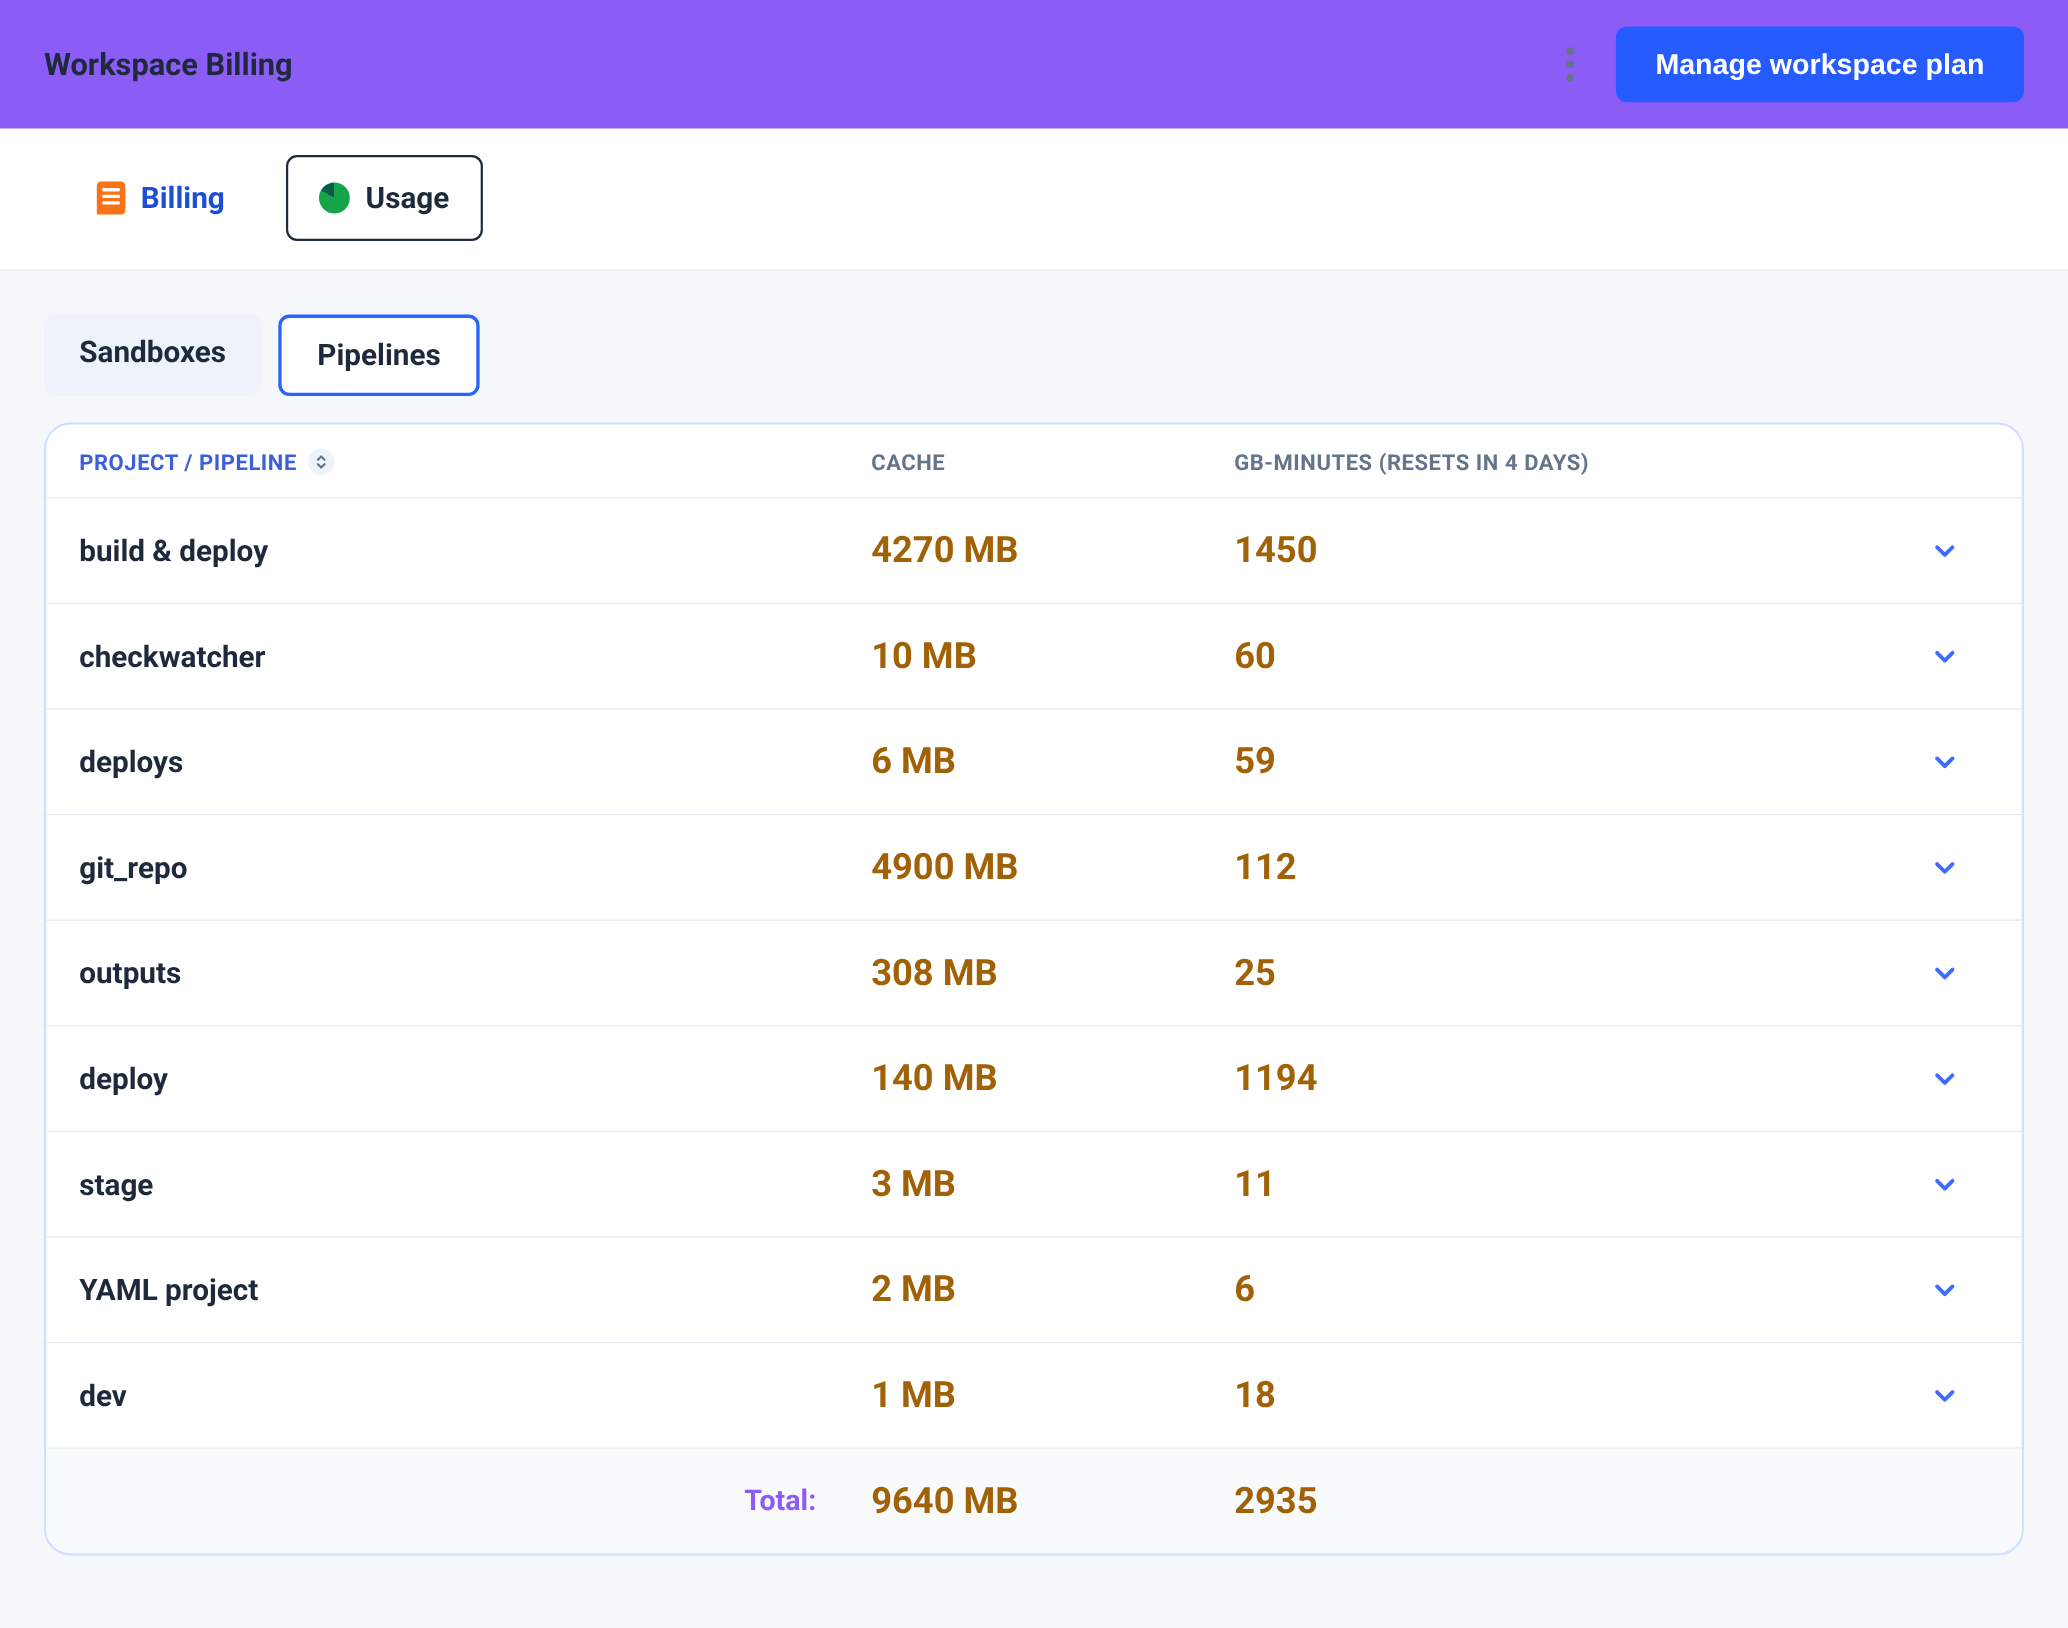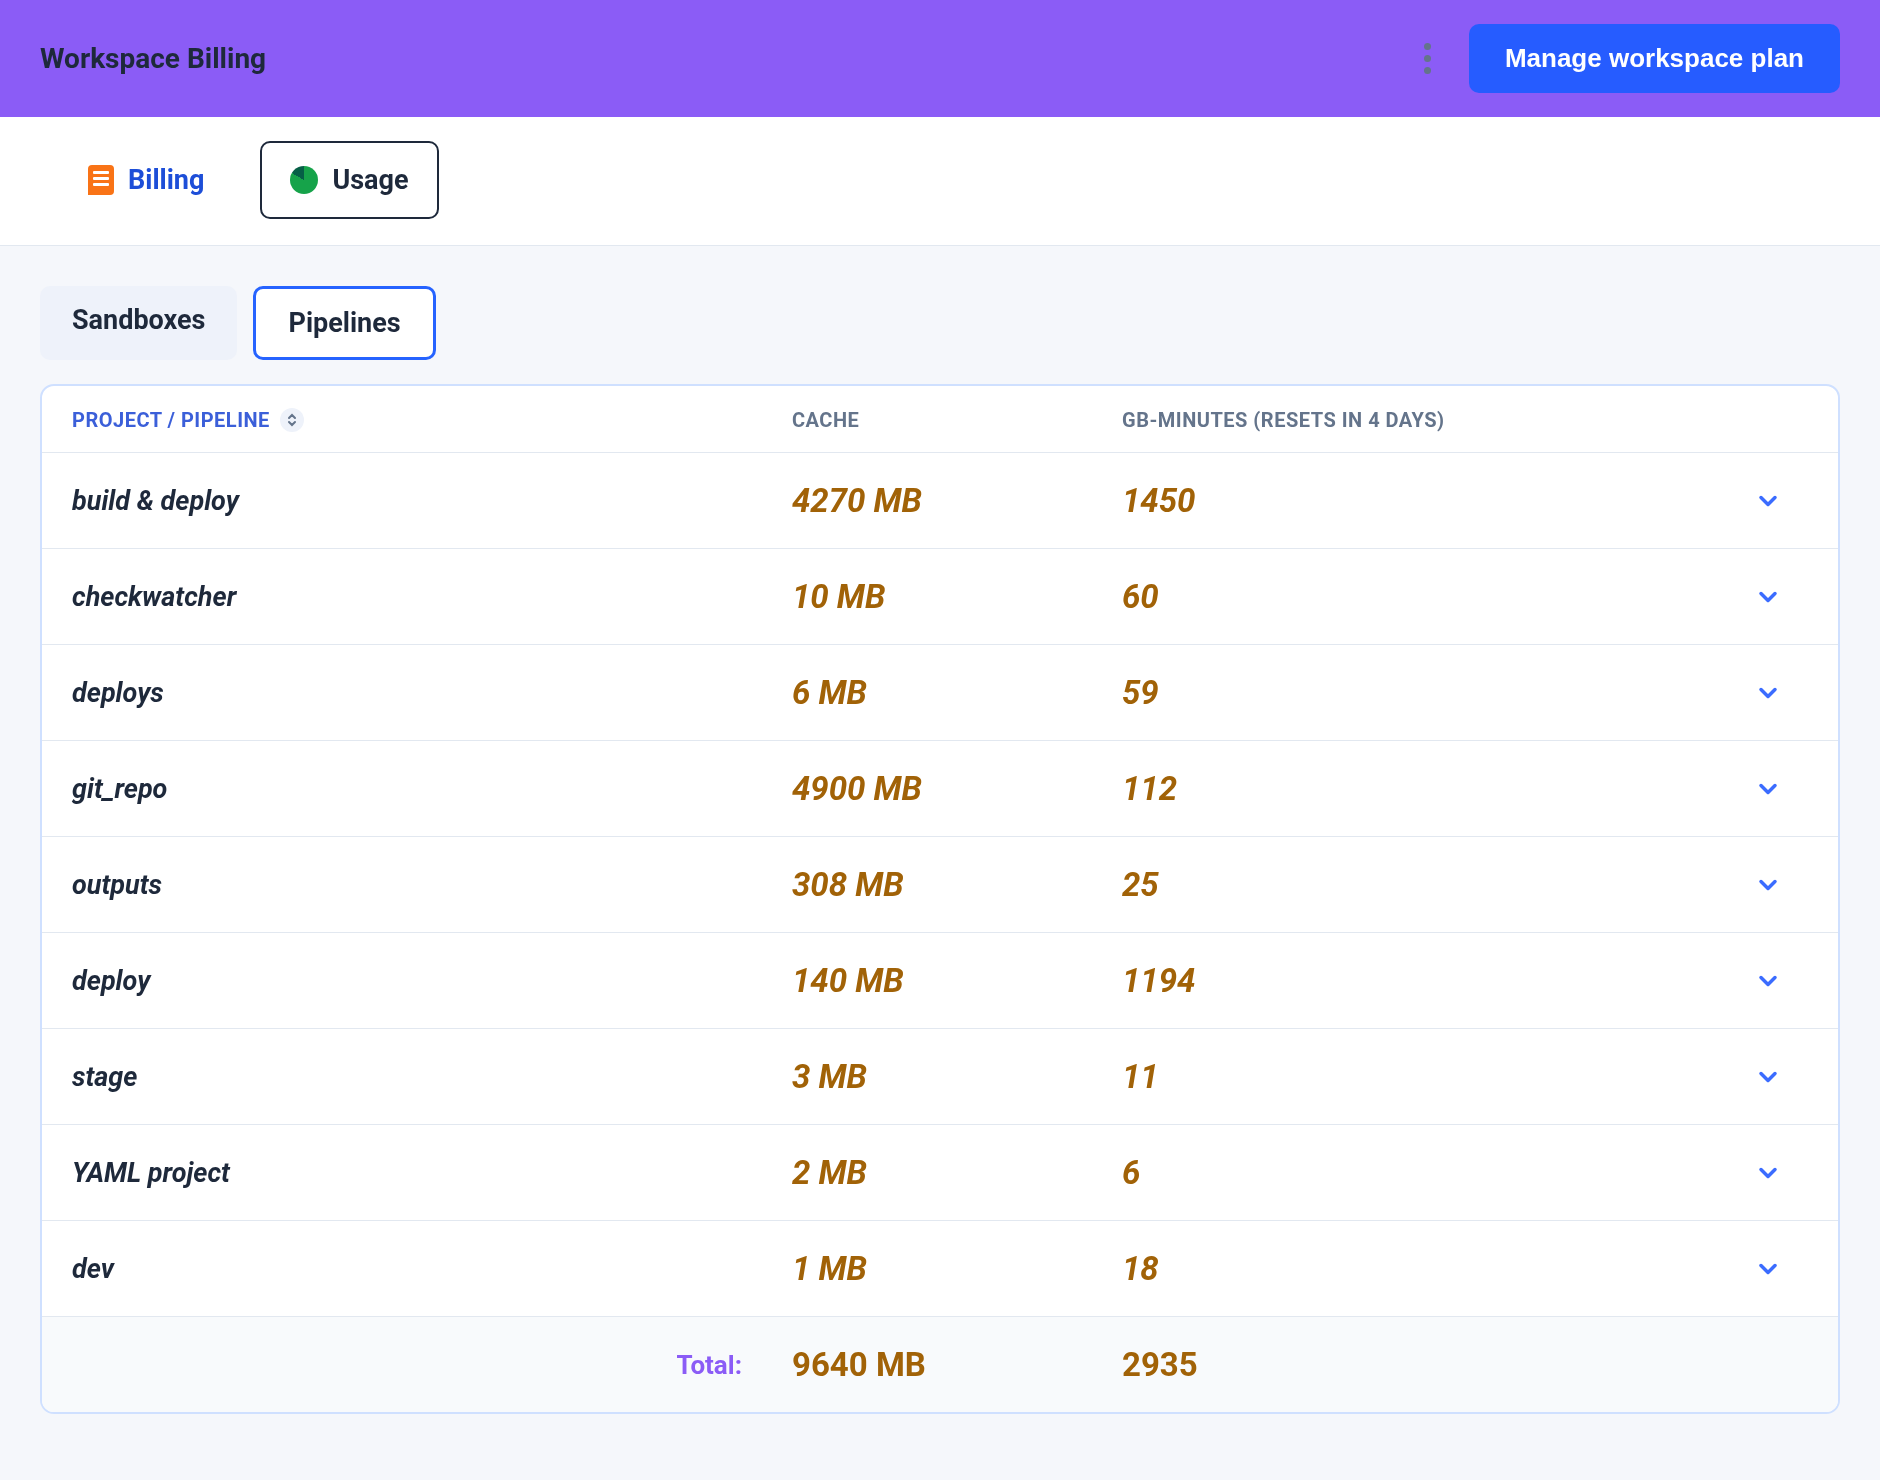--- a/index.html
+++ b/index.html
@@ -112,21 +112,21 @@
     background: #eef2fa;
   }
   .subtab.active {
     background: #fff;
     border: 3px solid #2663ff;
     color: #1e293b;
   }
   .table-card {
     background: #fff;
     border: 2px solid #cfe0ff;
-    border-radius: 14px;
+    border-radius: 24px;
     overflow: hidden;
   }
   .table-head {
     display: grid;
     grid-template-columns: 720px 330px 1fr 80px;
     align-items: center;
     padding: 22px 30px 20px 30px;
     border-bottom: 1px solid #e2e8f0;
   }
   .th {
@@ -144,21 +144,20 @@
     color: #64748b;
   }
   .sort-pill svg { width: 12px; height: 14px; }
   .table-row {
     display: grid;
     grid-template-columns: 720px 330px 1fr 80px;
     align-items: center;
     padding: 28px 30px;
     border-bottom: 1px solid #e2e8f0;
     cursor: pointer;
-    font-style: italic;
   }
   .td-name {
     font-size: 27px;
     font-weight: 700;
     color: #1e293b;
   }
   .td-val {
     font-size: 33px;
     font-weight: 700;
     color: #a16207;

